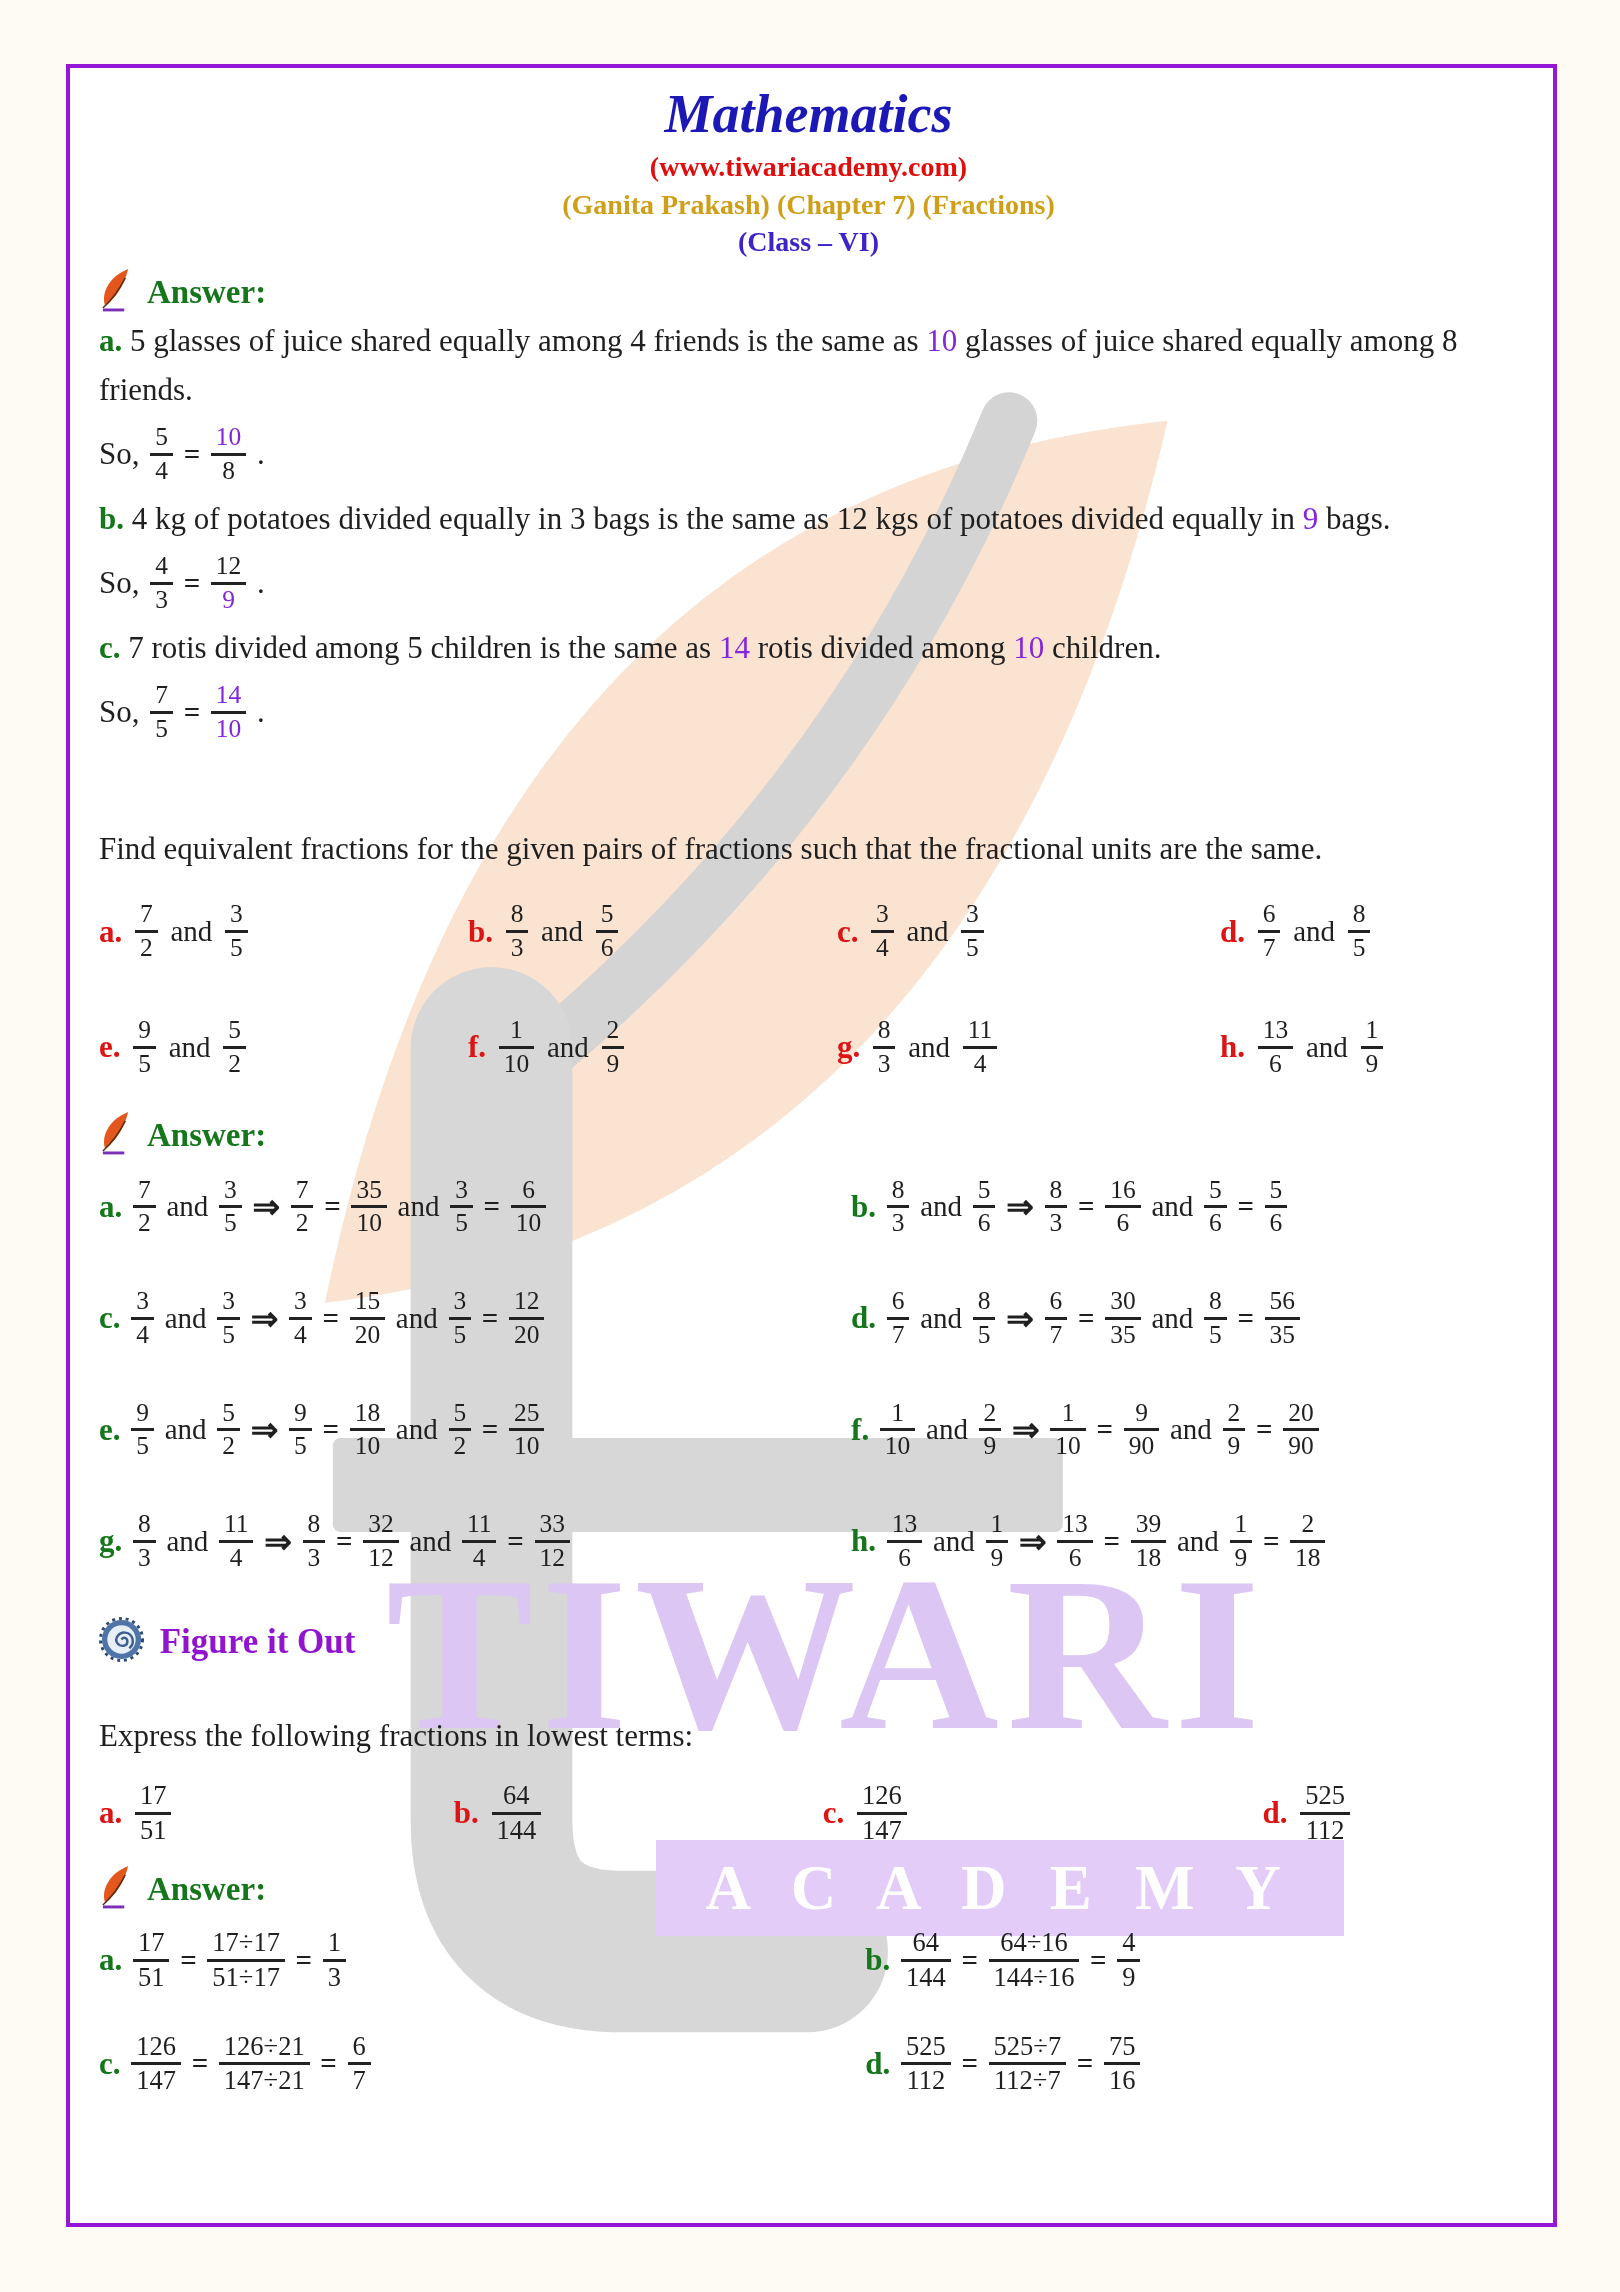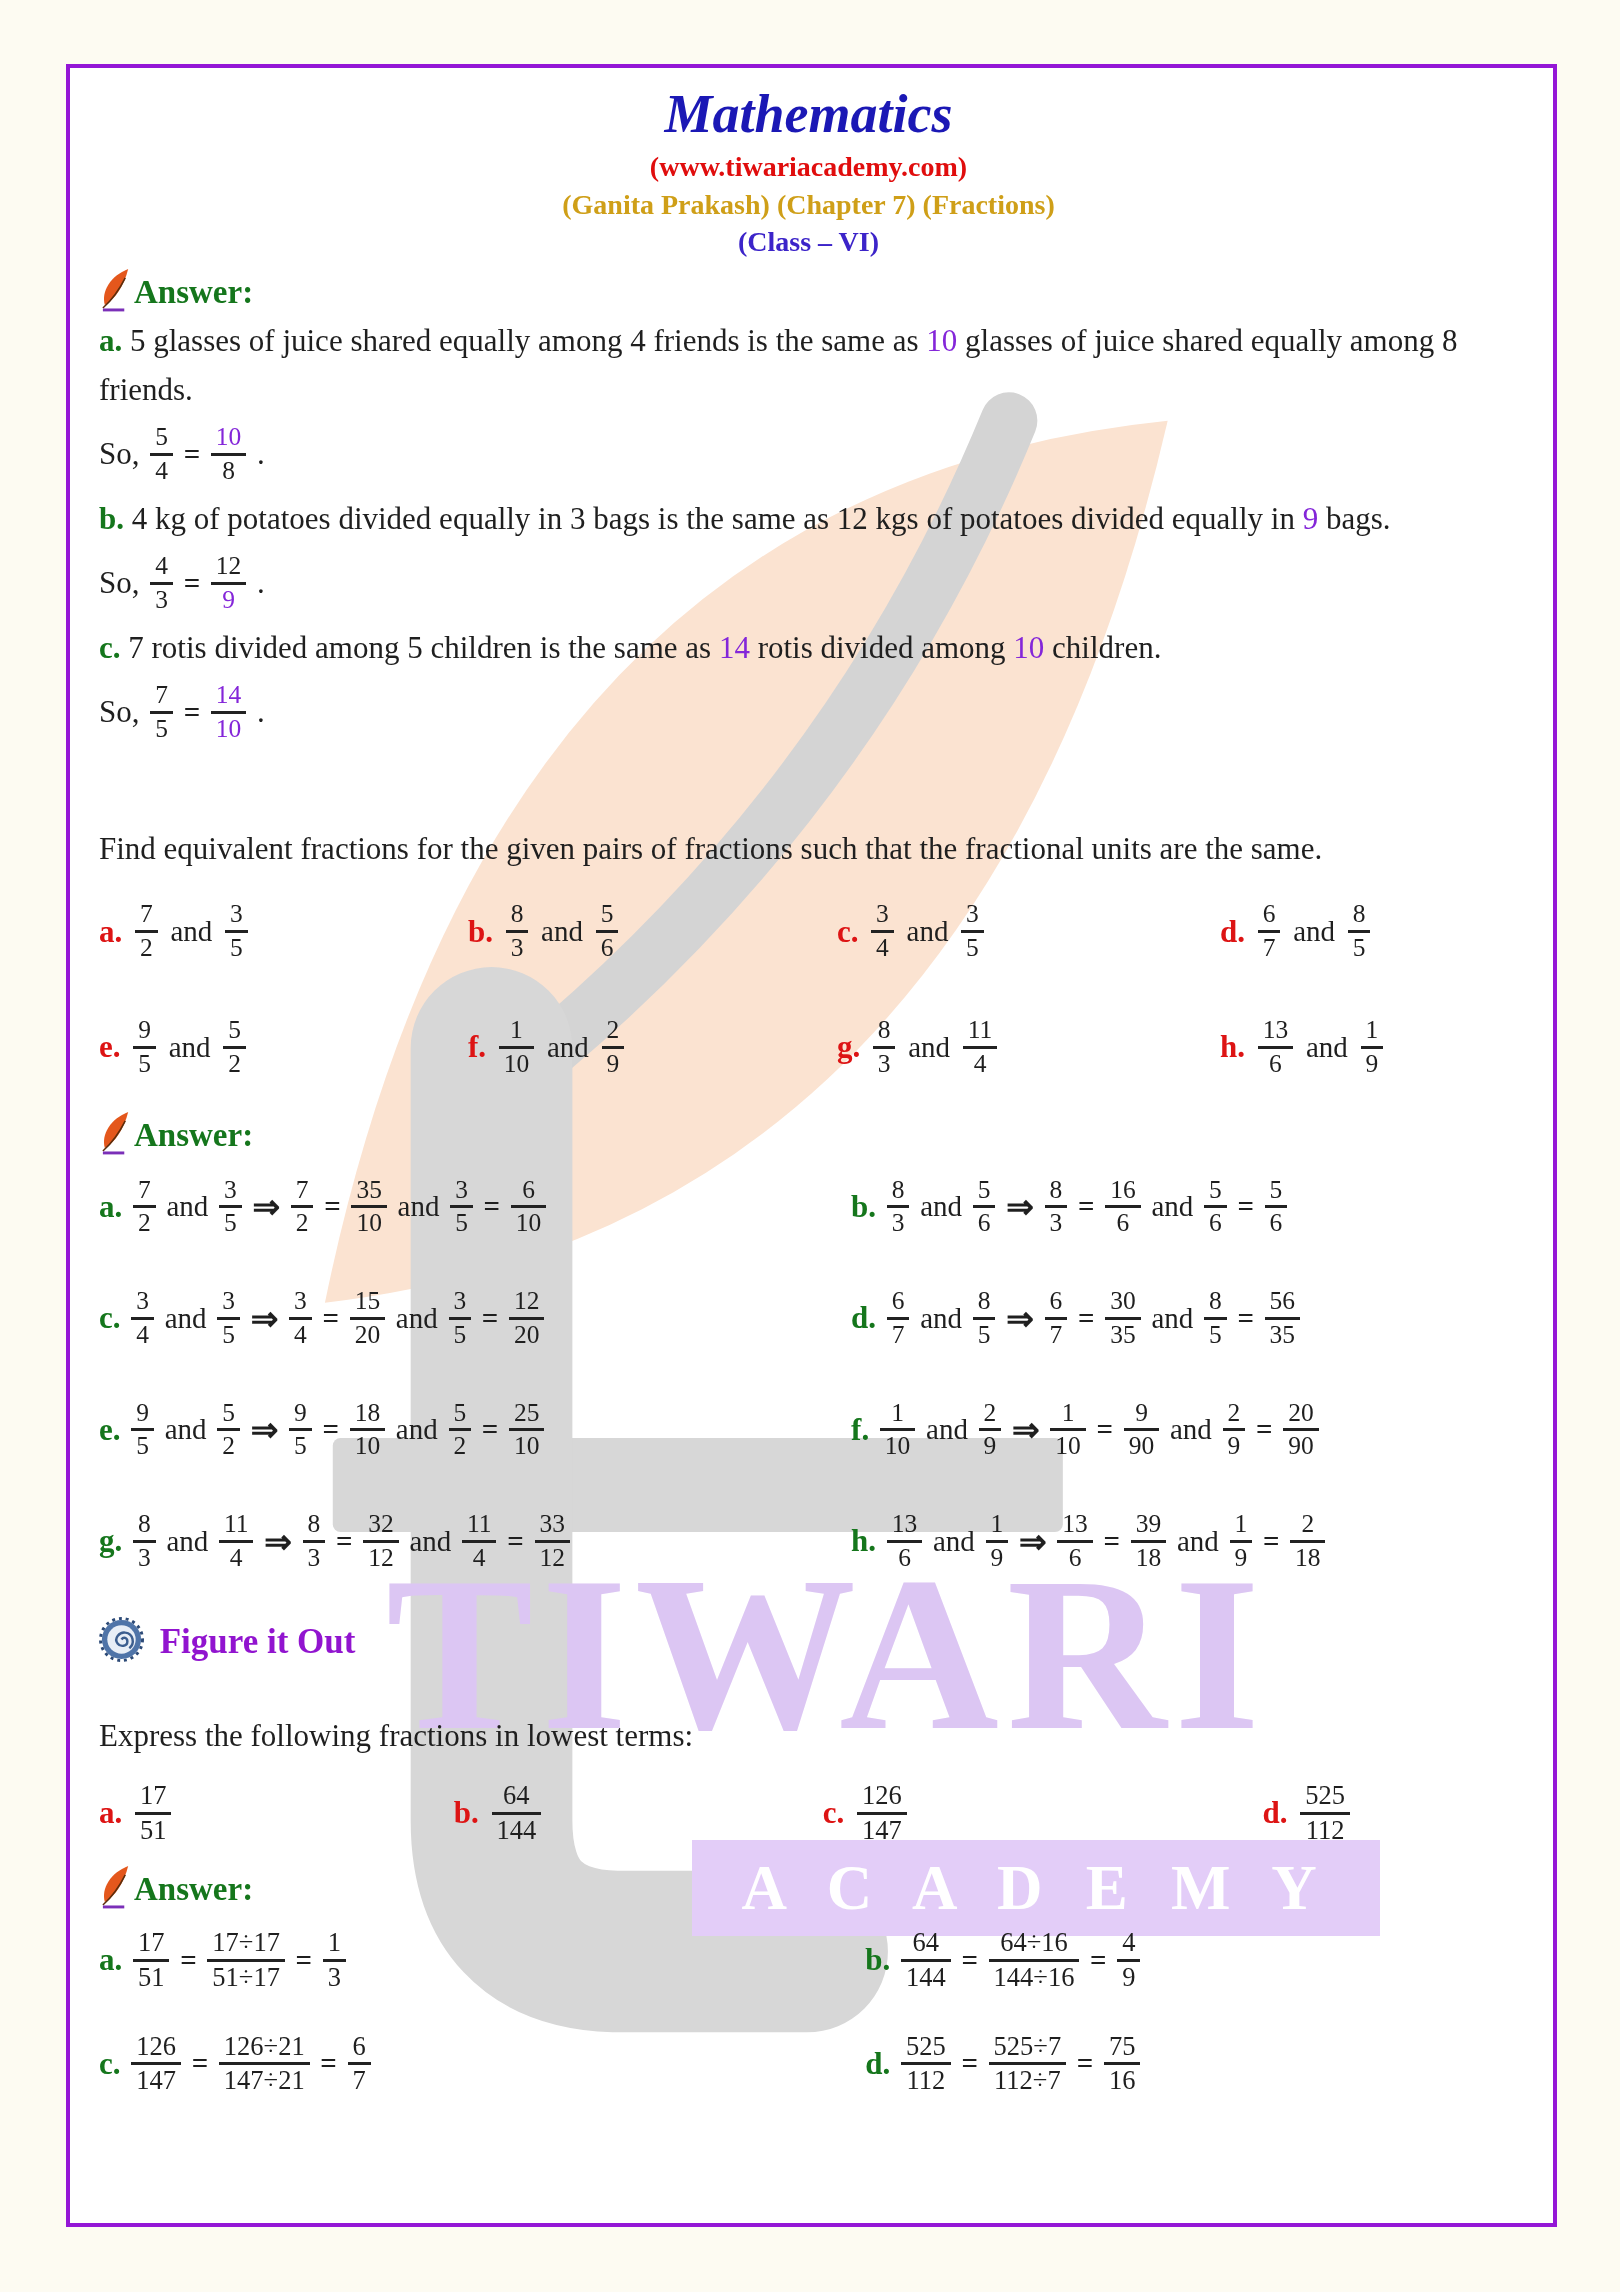--- a/index.html
+++ b/index.html
@@ -21,36 +21,36 @@
   }
   
   .wm-svg { position:absolute; left:0; top:0; z-index:0; }
   .wm-tiwari {
     position:absolute; left:316px; top:1475px; z-index:0;
     font-weight:bold; font-size:221px; line-height:1;
     letter-spacing:7.8px; color:#dcc6f3;
     font-family:"Liberation Serif", serif;
   }
   .wm-academy {
-    position:absolute; left:622px; top:1772px; width:688px; height:96px;
+    position:absolute; left:586px; top:1772px; width:688px; height:96px;
     background:#e3cdf8; z-index:0;
     display:flex; align-items:center; justify-content:center;
   }
   .wm-academy .wm-acad-text {
     font-weight:bold; font-size:63px; letter-spacing:13.7px; color:#ffffff;
     font-family:"Liberation Serif", serif; white-space:nowrap;
   }
   
   .content { position:relative; z-index:2; padding:13.7px 35px 0 29px; }
   .title { text-align:center; font-style:italic; font-weight:bold; font-size:54px; line-height:65px; color:#1b18b5; }
   .site  { text-align:center; font-weight:bold; font-size:28px; line-height:39px; color:#e00d0d; }
   .book  { text-align:center; font-weight:bold; font-size:28px; line-height:37px; color:#cf9f18; }
   .clas  { text-align:center; font-weight:bold; font-size:28px; line-height:37px; color:#3c24c9; }
 
-  .ans-head { display:flex; align-items:center; gap:0; height:47px; }
+  .ans-head { display:flex; align-items:center; gap:13px; height:47px; }
   .ans-head.h1 { margin-top:9.8px; }
   .ans-head.h2 { margin-top:15.7px; }
   .ans-head.h3 { margin-top:5.9px; }
   .ans-word { font-weight:bold; font-size:33px; color:#15761c; }
 
   .wp-text { font-size:31px; line-height:49px; }
   .letter { font-weight:bold; font-size:31px; }
   .green  { color:#15761c; }
   .red    { color:#dd1414; }
   .purple { color:#8426d9 !important; }

